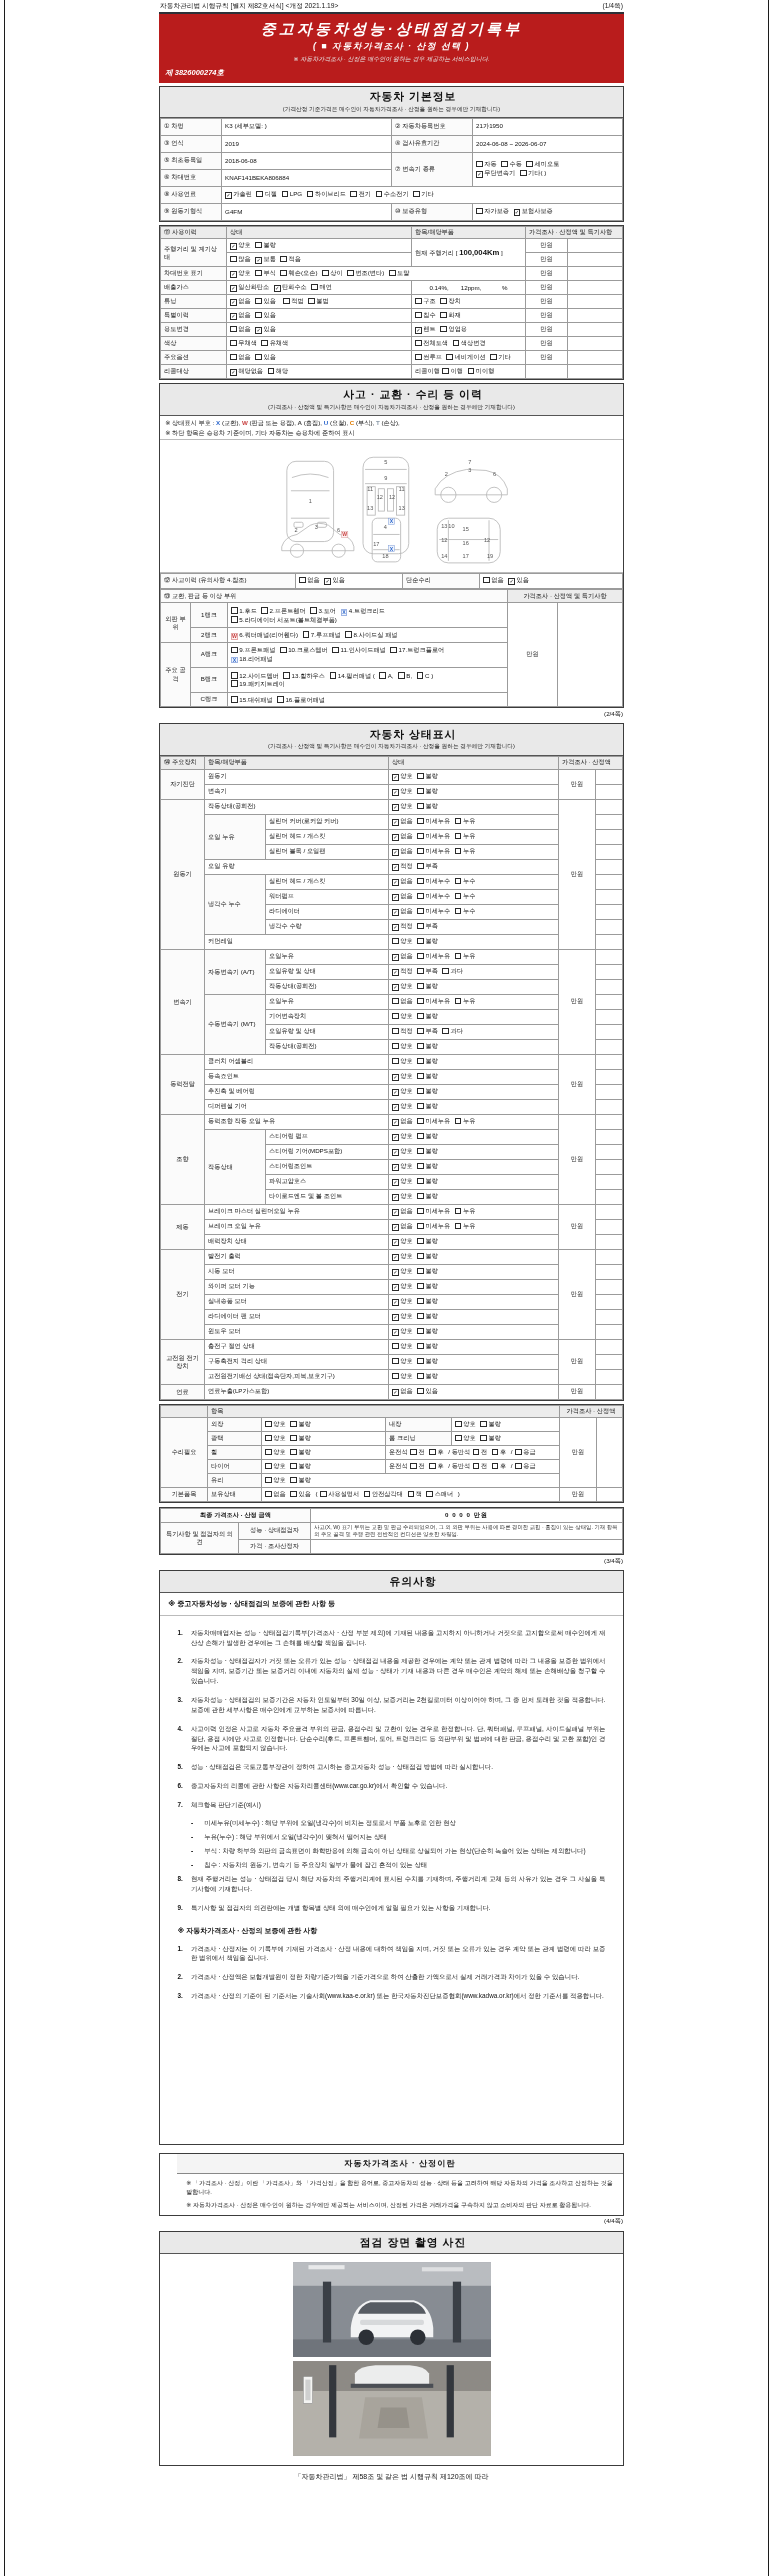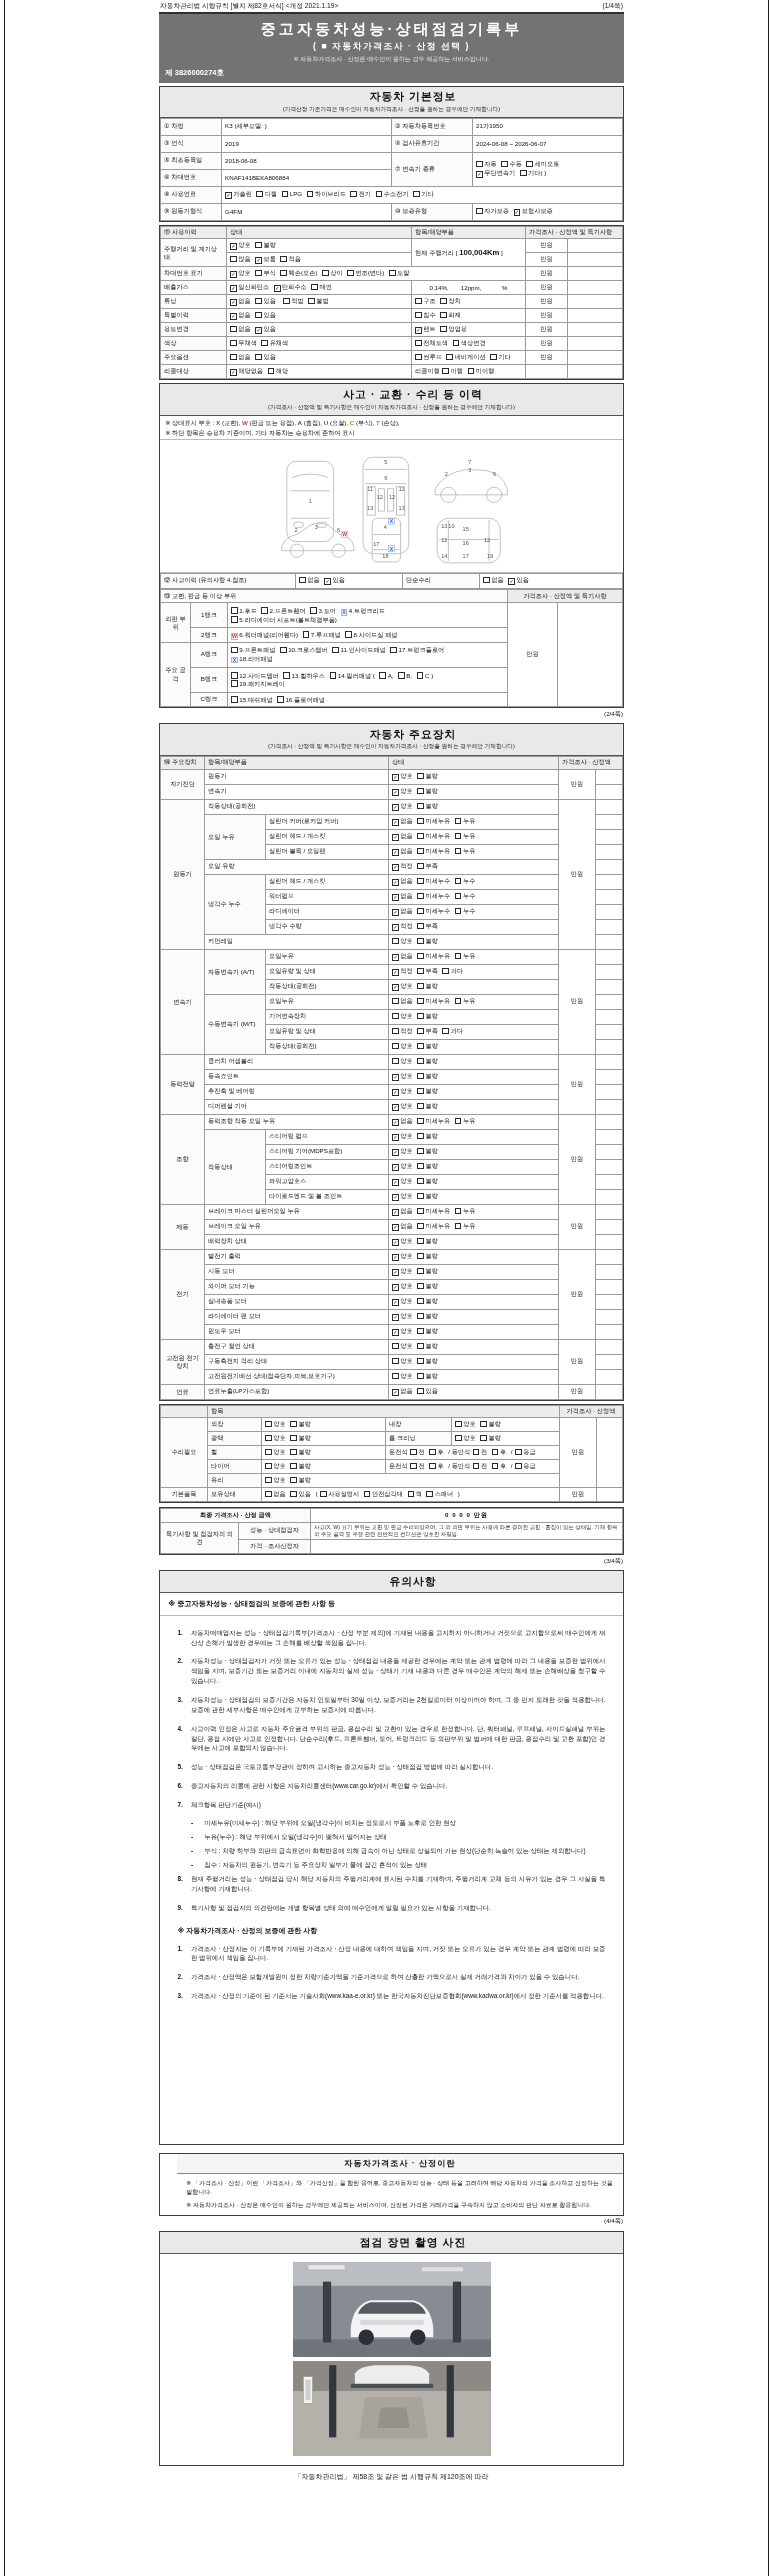--- a/index.html
+++ b/index.html
@@ -3,21 +3,21 @@
 <meta charset="utf-8">
 <style>
   html,body{margin:0;padding:0;}
   body{width:773px;height:2576px;position:relative;overflow:hidden;background:#ffffff;
        font-family:"Liberation Sans","DejaVu Sans",sans-serif;color:#111;}
   .frame{position:absolute;top:0;bottom:0;left:4.1px;right:4.1px;
          border-left:1px solid #1c1c1c;border-right:1px solid #1c1c1c;}
   .doc{width:465px;margin-left:159px;position:relative;}
   .topline{display:flex;justify-content:space-between;font-size:6.7px;padding:1.5px 1px 1px 1px;}
   
-  .dark{background:#737373;color:#fff;border-top:2.1px solid #2d3037;padding:6.2px 0 3.1px 0;}
+  .dark{background:#b91c1c;color:#fff;border-top:2.1px solid #2d3037;padding:6.2px 0 3.1px 0;font-style:italic;}
   .dark .t{font-size:15px;font-weight:bold;letter-spacing:3.1px;text-align:center;}
   .dark .s{font-size:8.8px;font-weight:bold;letter-spacing:1.5px;text-align:center;margin-top:2.6px;}
   .dark .n{font-size:6px;color:#e9e9e9;text-align:center;margin-top:2.1px;}
   .dark .dn{font-size:7.5px;font-weight:bold;text-align:left;padding:4.1px 0 1px 6.2px;}
   
   .sec{border:1.3px solid #3c3c3c;margin-top:3.1px;background:#fff;}
   .sechead{background:#e9e9e9;text-align:center;padding:3.6px 0 3.1px 0;border-bottom:0.8px solid #555;}
   .sechead .t{font-size:10.8px;font-weight:bold;letter-spacing:1px;margin-left:43px;}
   .sechead .n{font-size:5.7px;margin-top:1.5px;color:#222;}
   table{width:100%;border-collapse:collapse;table-layout:fixed;}
@@ -371,21 +371,21 @@
         <td class="wrap"><span><span class="ckl"><span class="bx"></span><span>15.대쉬패널</span></span><span class="ckl"><span class="bx"></span><span>16.플로어패널</span></span></span></td>
       </tr>
     </tbody>
       </table>
   </div>
 
   <div class="marker">(2/4쪽)</div>
 
   <div class="sec">
     <div class="sechead">
-      <div class="t">자동차 주요장치</div>
+      <div class="t">자동차 상태표시</div>
       <div class="n">(가격조사 · 산정액 및 특기사항은 매수인이 자동차가격조사 · 산정을 원하는 경우에만 기재합니다)</div>
     </div>
     <table id="detailtable">
       <colgroup>
           <col style="width:44px">
           <col style="width:61px">
           <col style="width:123px">
           <col style="width:170px">
           <col style="width:37px">
           <col>

